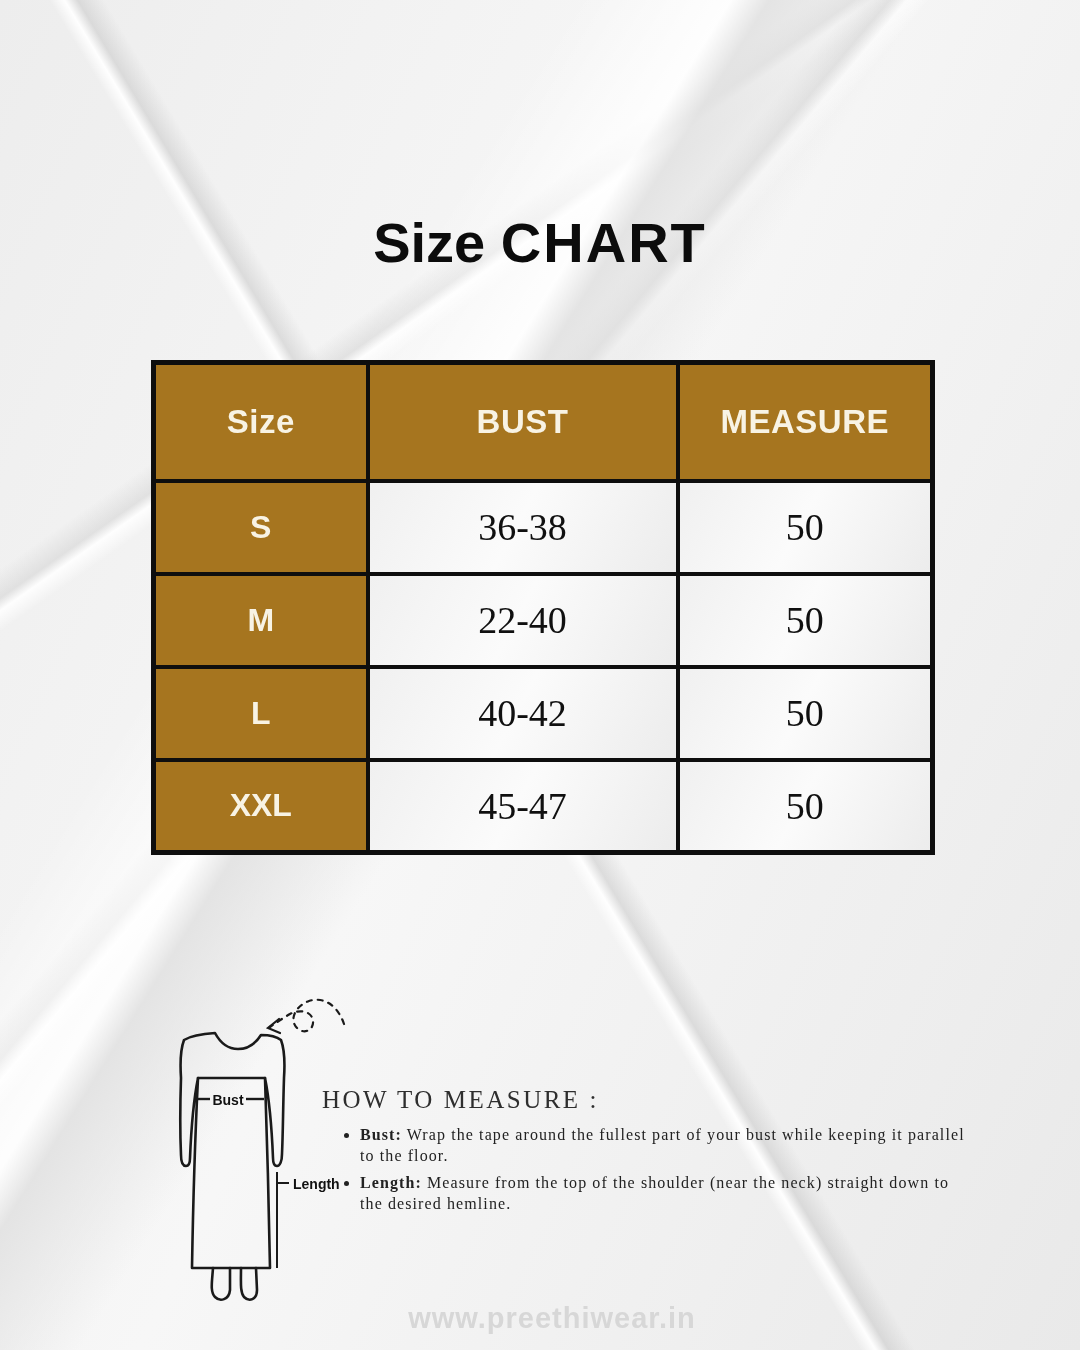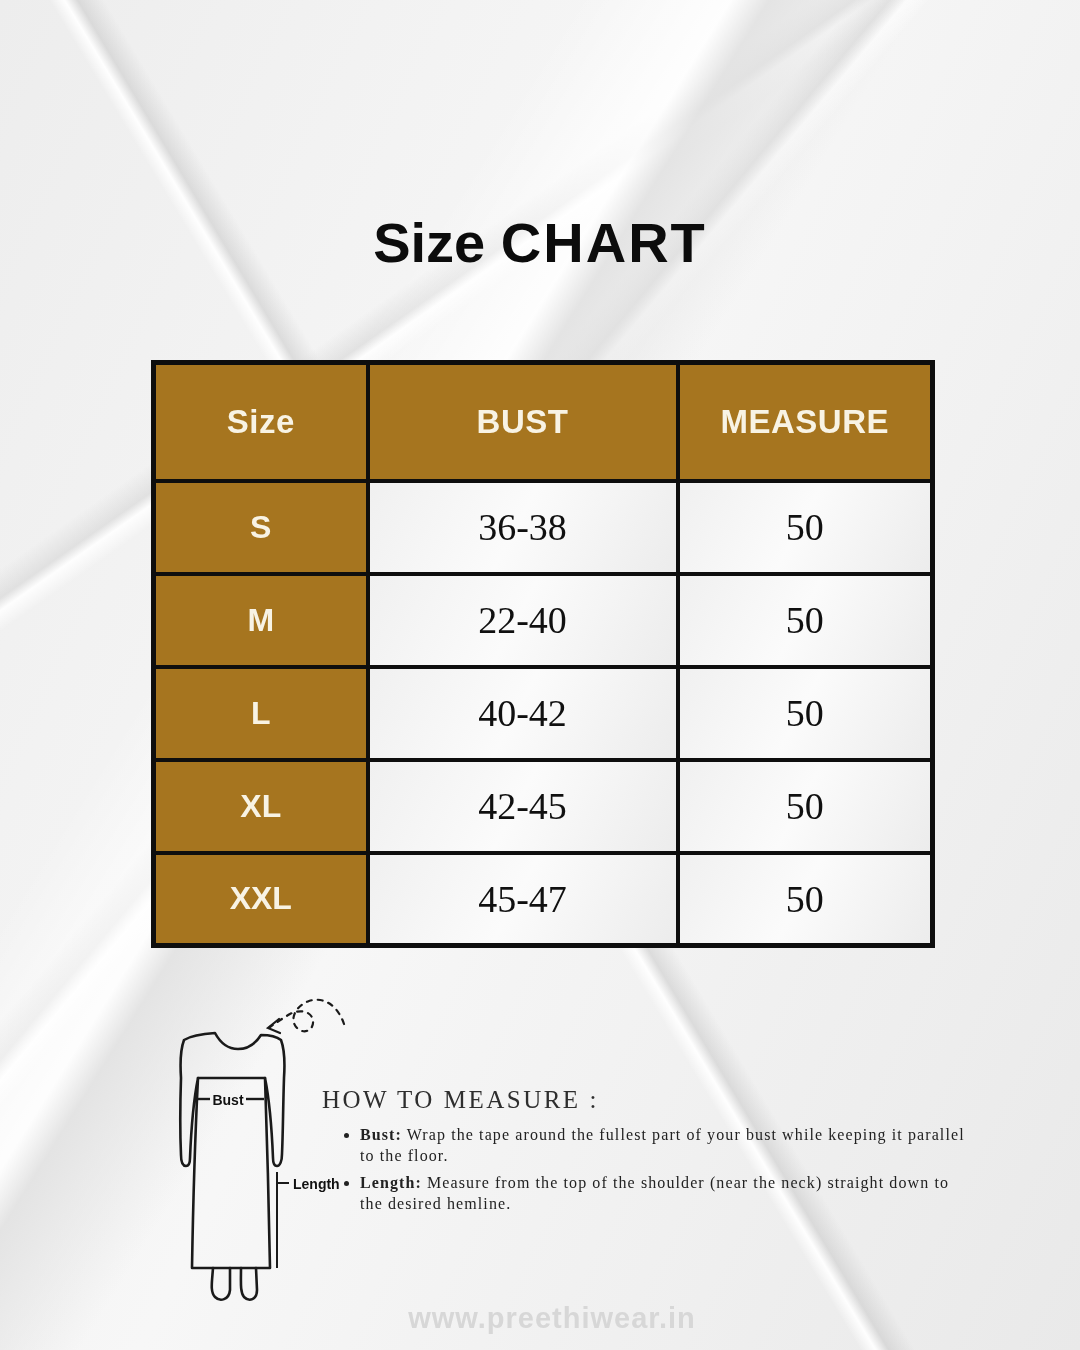--- a/index.html
+++ b/index.html
@@ -132,25 +132,20 @@
         <th class="size-cell">M</th>
         <td>22-40</td>
         <td>50</td>
       </tr>
       <tr>
         <th class="size-cell">L</th>
         <td>40-42</td>
         <td>50</td>
       </tr>
       <tr>
-        <th class="size-cell">XL</th>
-        <td>42-45</td>
-        <td>50</td>
-      </tr>
-      <tr>
         <th class="size-cell">XXL</th>
         <td>45-47</td>
         <td>50</td>
       </tr>
     </tbody>
   </table>
 
   <svg class="dress-figure" viewBox="0 0 224 332" xmlns="http://www.w3.org/2000/svg">
 
     <g fill="none" stroke="#1a1a1a" stroke-width="2.2" stroke-linecap="round">

